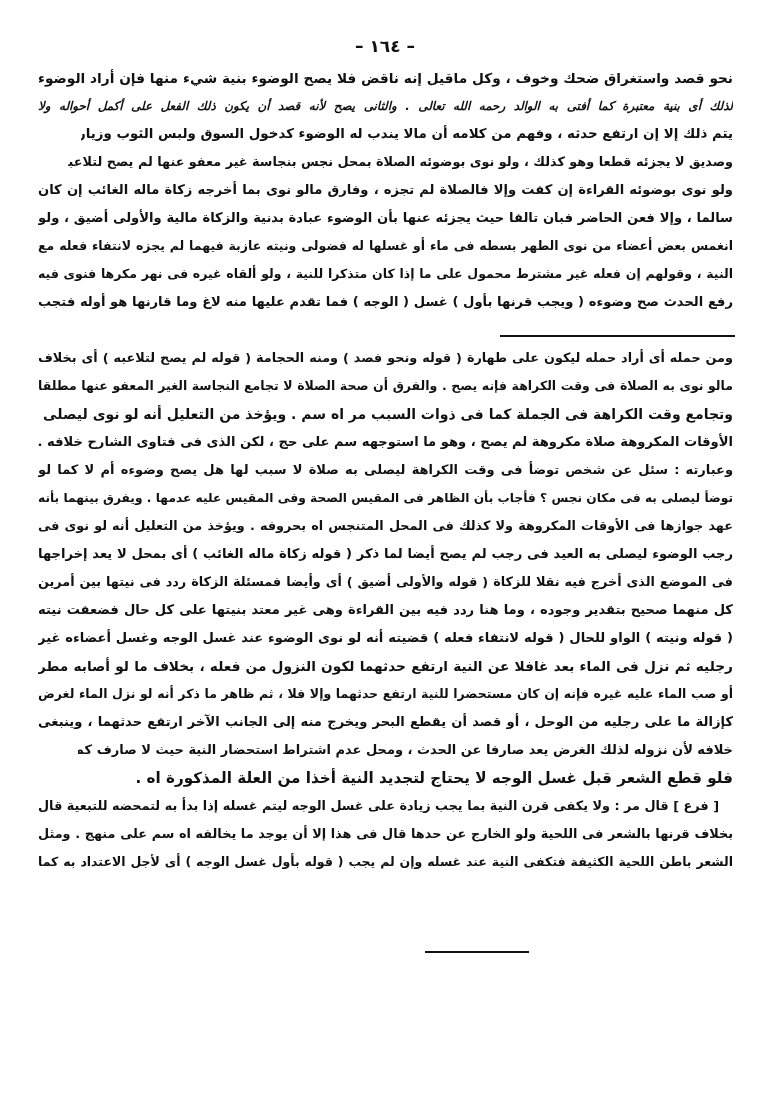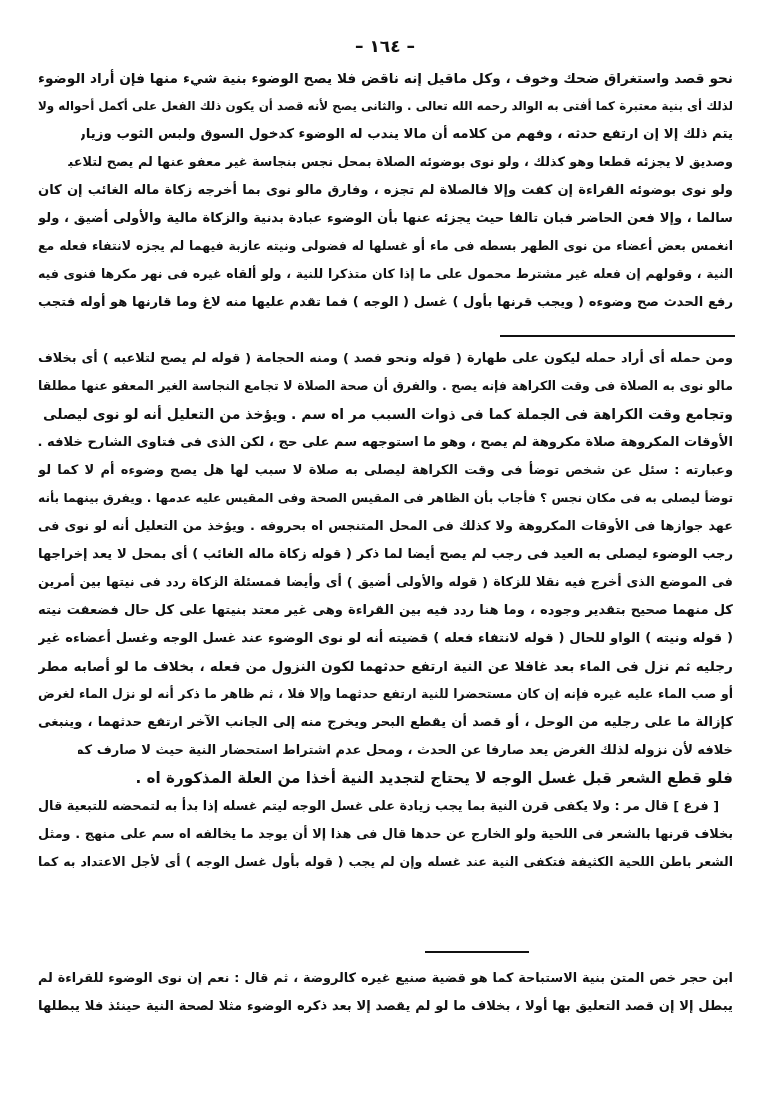--- a/index.html
+++ b/index.html
@@ -88,21 +88,21 @@
   </style>
 </head>
 <body>
 
 <div class="page">
 
   <div class="page-number">– ١٦٤ –</div>
 
   <div class="block" id="main-text">
     <span class="line" style="font-size: 13.7px;">نحو قصد واستغراق ضحك وخوف ، وكل ماقيل إنه ناقض فلا يصح الوضوء بنية شيء منها فإن أراد الوضوء</span>
-    <span class="line" style="font-size: 11.9px;">لذلك أى بنية معتبرة كما أفتى به الوالد رحمه الله تعالى . والثانى يصح لأنه قصد أن يكون ذلك الفعل على أكمل أحواله ولا</span>
+    <span class="line" style="font-size: 11.9px; font-style: italic;">لذلك أى بنية معتبرة كما أفتى به الوالد رحمه الله تعالى . والثانى يصح لأنه قصد أن يكون ذلك الفعل على أكمل أحواله ولا</span>
     <span class="line" style="font-size: 13.4px; margin-left: 43px;">يتم ذلك إلا إن ارتفع حدثه ، وفهم من كلامه أن مالا يندب له الوضوء كدخول السوق ولبس الثوب وزيارة والد</span>
     <span class="line" style="font-size: 12.8px; margin-left: 30px;">وصديق لا يجزئه قطعا وهو كذلك ، ولو نوى بوضوئه الصلاة بمحل نجس بنجاسة غير معفو عنها لم يصح لتلاعبه ،</span>
     <span class="line" style="font-size: 13.1px;">ولو نوى بوضوئه القراءة إن كفت وإلا فالصلاة لم تجزه ، وفارق مالو نوى بما أخرجه زكاة ماله الغائب إن كان</span>
     <span class="line" style="font-size: 13.1px;">سالما ، وإلا فعن الحاضر فبان تالفا حيث يجزئه عنها بأن الوضوء عبادة بدنية والزكاة مالية والأولى أضيق ، ولو</span>
     <span class="line" style="font-size: 12.5px;">انغمس بعض أعضاء من نوى الطهر بسطه فى ماء أو غسلها له فضولى ونيته عازبة فيهما لم يجزه لانتفاء فعله مع</span>
     <span class="line" style="font-size: 12.5px;">النية ، وقولهم إن فعله غير مشترط محمول على ما إذا كان متذكرا للنية ، ولو ألقاه غيره فى نهر مكرها فنوى فيه</span>
     <span class="line" style="font-size: 13.1px;">رفع الحدث صح وضوءه ( ويجب قرنها بأول ) غسل ( الوجه ) فما تقدم عليها منه لاغ وما قارنها هو أوله فتجب</span>
   </div>
 
   <div class="rule" id="rule-main"></div>
@@ -124,18 +124,14 @@
     <span class="line" style="font-size: 13.1px;">كإزالة ما على رجليه من الوحل ، أو قصد أن يقطع البحر ويخرج منه إلى الجانب الآخر ارتفع حدثهما ، وينبغى</span>
     <span class="line" style="font-size: 13px; margin-left: 40px;">خلافه لأن نزوله لذلك الغرض يعد صارفا عن الحدث ، ومحل عدم اشتراط استحضار النية حيث لا صارف كما</span>
     <span class="line last">فلو قطع الشعر قبل غسل الوجه لا يحتاج لتجديد النية أخذا من العلة المذكورة اه .</span>
     <span class="line indent" style="font-size: 12.8px;">[ فرع ] قال مر : ولا يكفى قرن النية بما يجب زيادة على غسل الوجه ليتم غسله إذا بدأ به لتمحضه للتبعية قال</span>
     <span class="line" style="font-size: 12.8px;">بخلاف قرنها بالشعر فى اللحية ولو الخارج عن حدها قال فى هذا إلا أن يوجد ما يخالفه اه سم على منهج . ومثل</span>
     <span class="line" style="font-size: 12.5px;">الشعر باطن اللحية الكثيفة فتكفى النية عند غسله وإن لم يجب ( قوله بأول غسل الوجه ) أى لأجل الاعتداد به كما</span>
   </div>
 
   <div class="rule" id="rule-foot"></div>
 
-  <div class="block" id="footnote">
-    <span class="line" style="font-size: 12.8px;">ابن حجر خص المتن بنية الاستباحة كما هو قضية صنيع غيره كالروضة ، ثم قال : نعم إن نوى الوضوء للقراءة لم</span>
-    <span class="line" style="font-size: 13.1px;">يبطل إلا إن قصد التعليق بها أولا ، بخلاف ما لو لم يقصد إلا بعد ذكره الوضوء مثلا لصحة النية حينئذ فلا يبطلها</span>
-  </div>
 
 </div>
 
 </body></html>

